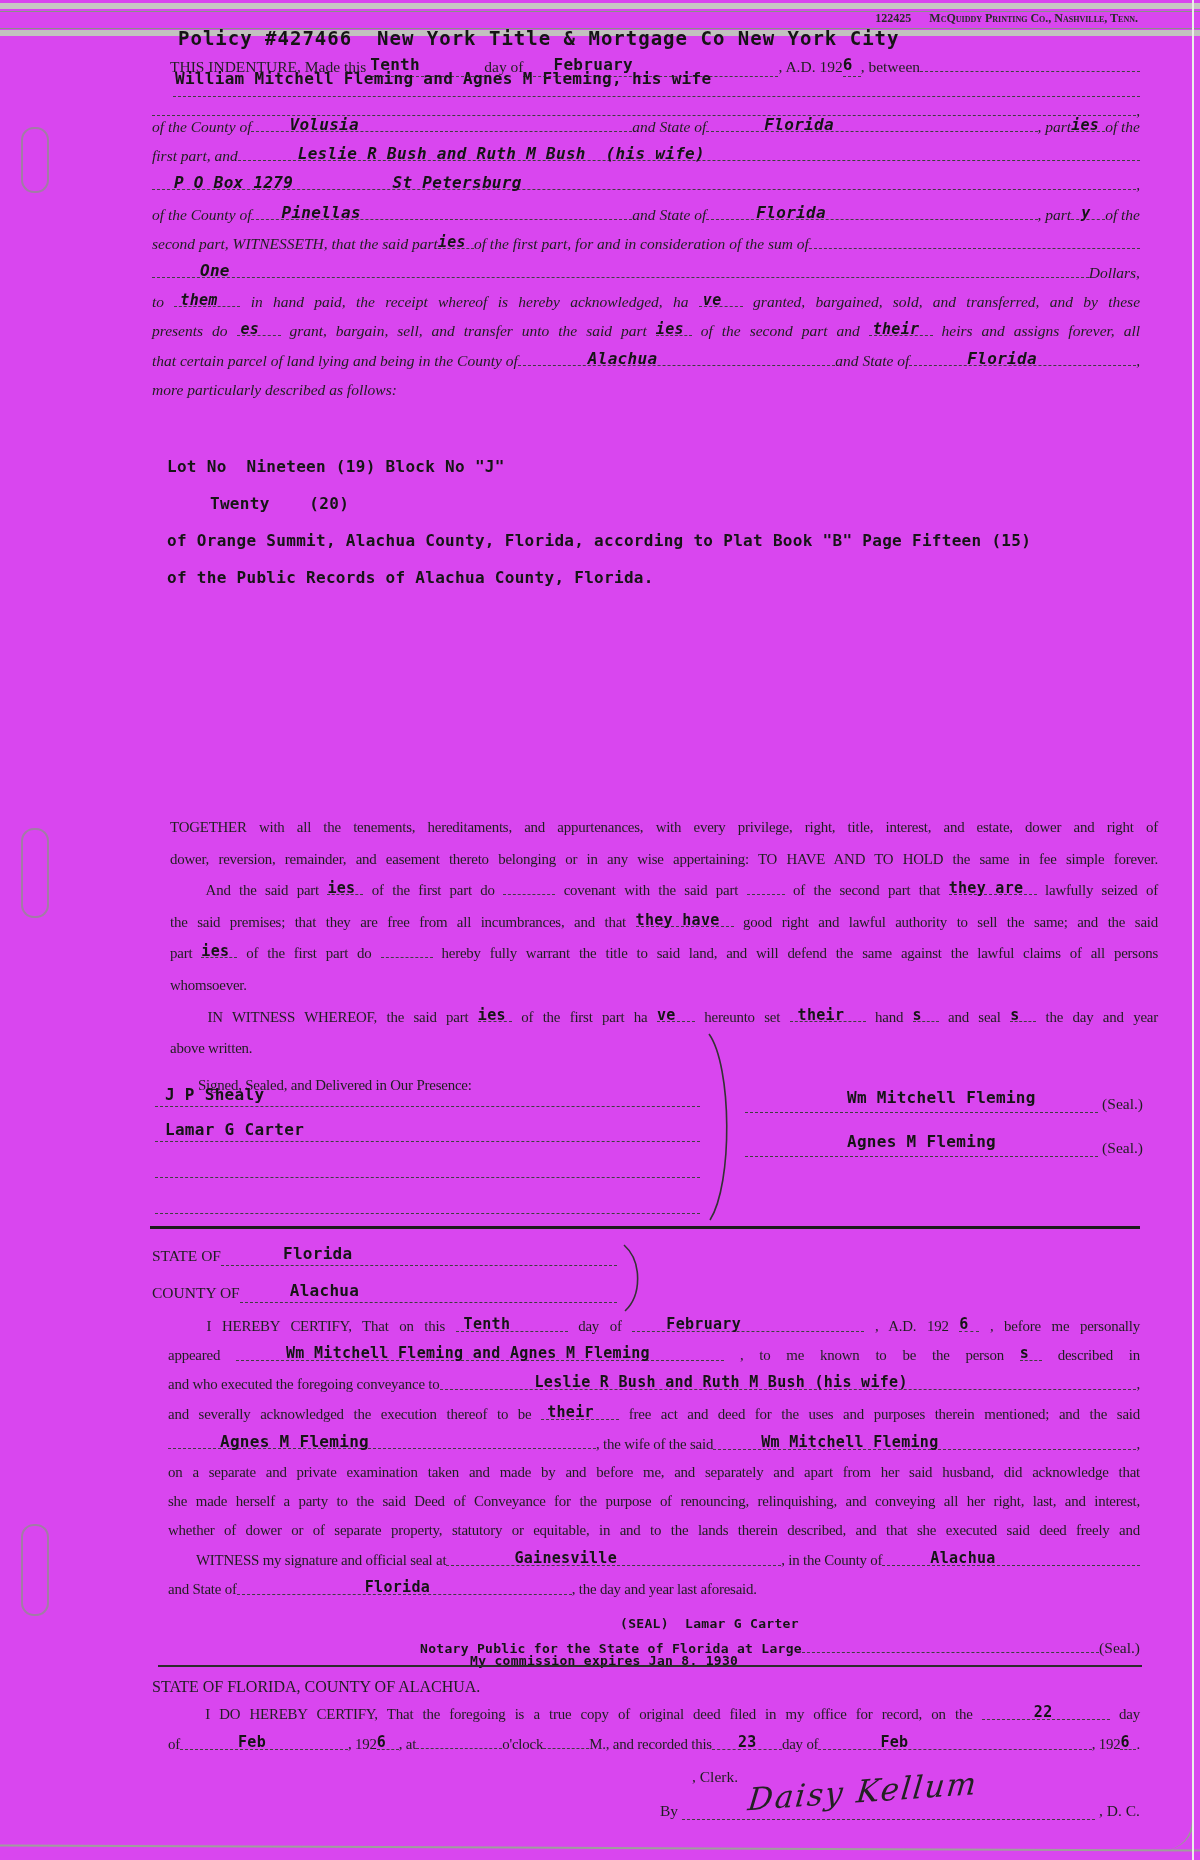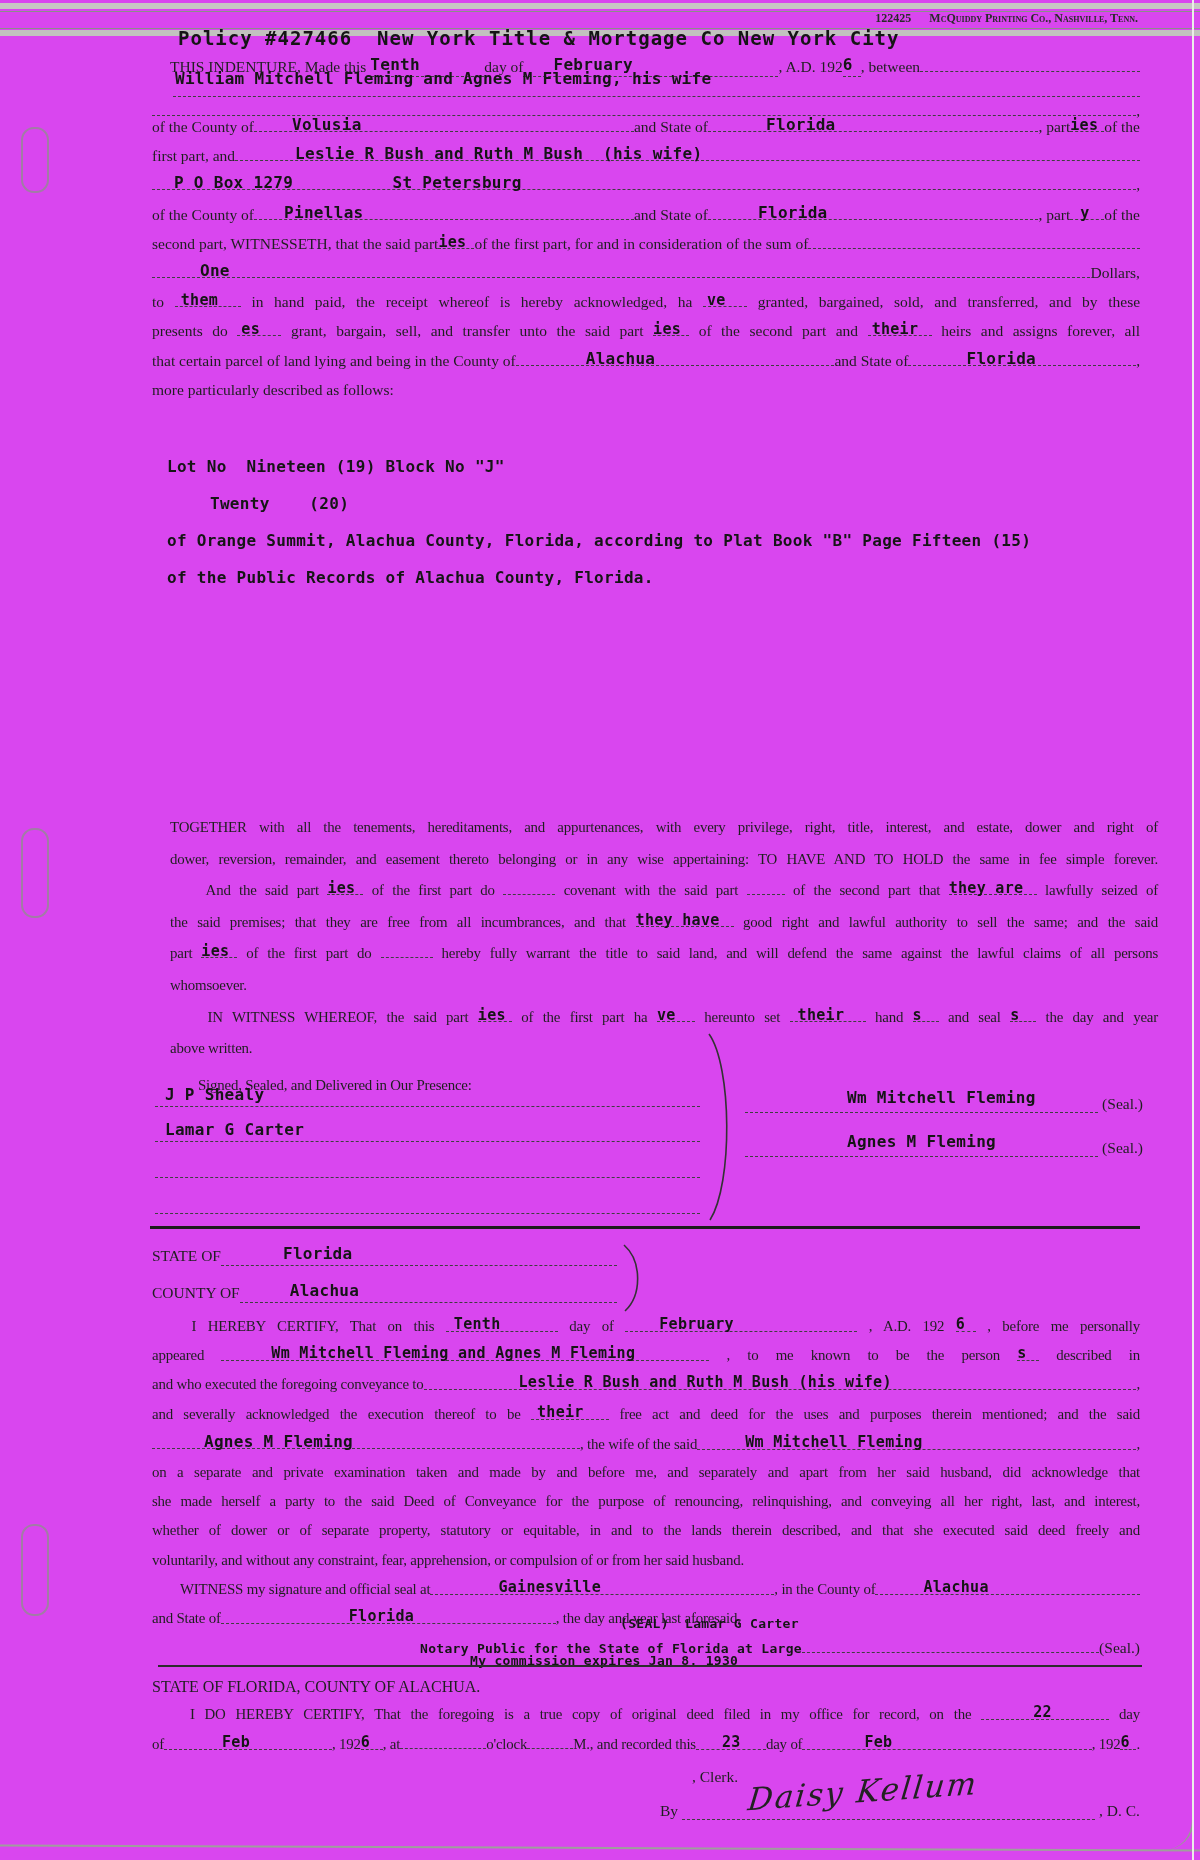--- a/index.html
+++ b/index.html
@@ -10,23 +10,23 @@
   .typed{font-family:"DejaVu Sans Mono","Liberation Mono",monospace;font-weight:700;
          font-size:16px;color:#151515;white-space:pre;letter-spacing:.3px;}
   .typed.sm{font-size:15px;}
   .typed.lg{font-size:19px;letter-spacing:1px;}
   .typed.md{font-size:13px;}
   .b{display:inline-block;border-bottom:1.5px dashed #3f3f3f;height:19px;vertical-align:baseline;}
   .b .typed{position:relative;top:-2px;display:inline-block;}
   .fl{display:flex;align-items:baseline;white-space:nowrap;}
   .just{text-align:justify;text-align-last:justify;}
   .abs{position:absolute;}
-  .row{height:29.2px;line-height:29.2px;}
+  .row{height:29.2px;line-height:29.2px;font-style:italic;}
   .crow{height:31.6px;line-height:31.6px;}
-  .nrow{height:29.2px;line-height:29.2px;}
+  .nrow{height:29.2px;line-height:29.2px;margin-left:16px;}
   .ind{display:inline-block;width:28px;}
   .sigbox{position:absolute;height:30px;border-bottom:1.6px dashed #3f3f3f;}
   .sigbox .typed{position:absolute;left:10px;bottom:2px;margin-top:27px;}
   .sealrow{position:absolute;display:flex;align-items:flex-end;height:32px;}
   .sealrow .b{flex:1;height:22px;}
   .sealrow .printed{margin-left:4px;}
   .hole{position:absolute;left:21px;width:24px;border:2px solid #8f8f8c;border-radius:13px;opacity:.75;}
   .stripe{position:absolute;left:0;width:1200px;}
   .divider{position:absolute;background:#1b1b1b;}
   .brace-svg path{fill:none;stroke:#333;stroke-width:1.6px;}
@@ -275,21 +275,20 @@
     <div class="fl nrow">
       <span class="b" style="width:428px;"><span class="typed" style="padding-left:52px;">Agnes M Fleming</span></span>
       <span>, the wife of the said</span>
       <span class="b" style="flex:1;"><span class="typed sm" style="padding-left:48px;">Wm Mitchell Fleming</span></span>
       <span>,</span>
     </div>
 
     <div class="just nrow">on a separate and private examination taken and made by and before me, and separately and apart from her said husband, did acknowledge that</div>
     <div class="just nrow">she made herself a party to the said Deed of Conveyance for the purpose of renouncing, relinquishing, and conveying all her right, last, and interest,</div>
     <div class="just nrow">whether of dower or of separate property, statutory or equitable, in and to the lands therein described, and that she executed said deed freely and</div>
-    <div class="nrow">voluntarily, and without any constraint, fear, apprehension, or compulsion of or from her said husband.</div>
 
     <div class="fl nrow">
       <span class="ind"></span>
       <span>WITNESS my signature and official seal at</span>
       <span class="b" style="flex:1.3;"><span class="typed sm" style="padding-left:68px;">Gainesville</span></span>
       <span>, in the County of</span>
       <span class="b" style="flex:1;"><span class="typed sm" style="padding-left:48px;">Alachua</span></span>
     </div>
 
     <div class="fl nrow">

